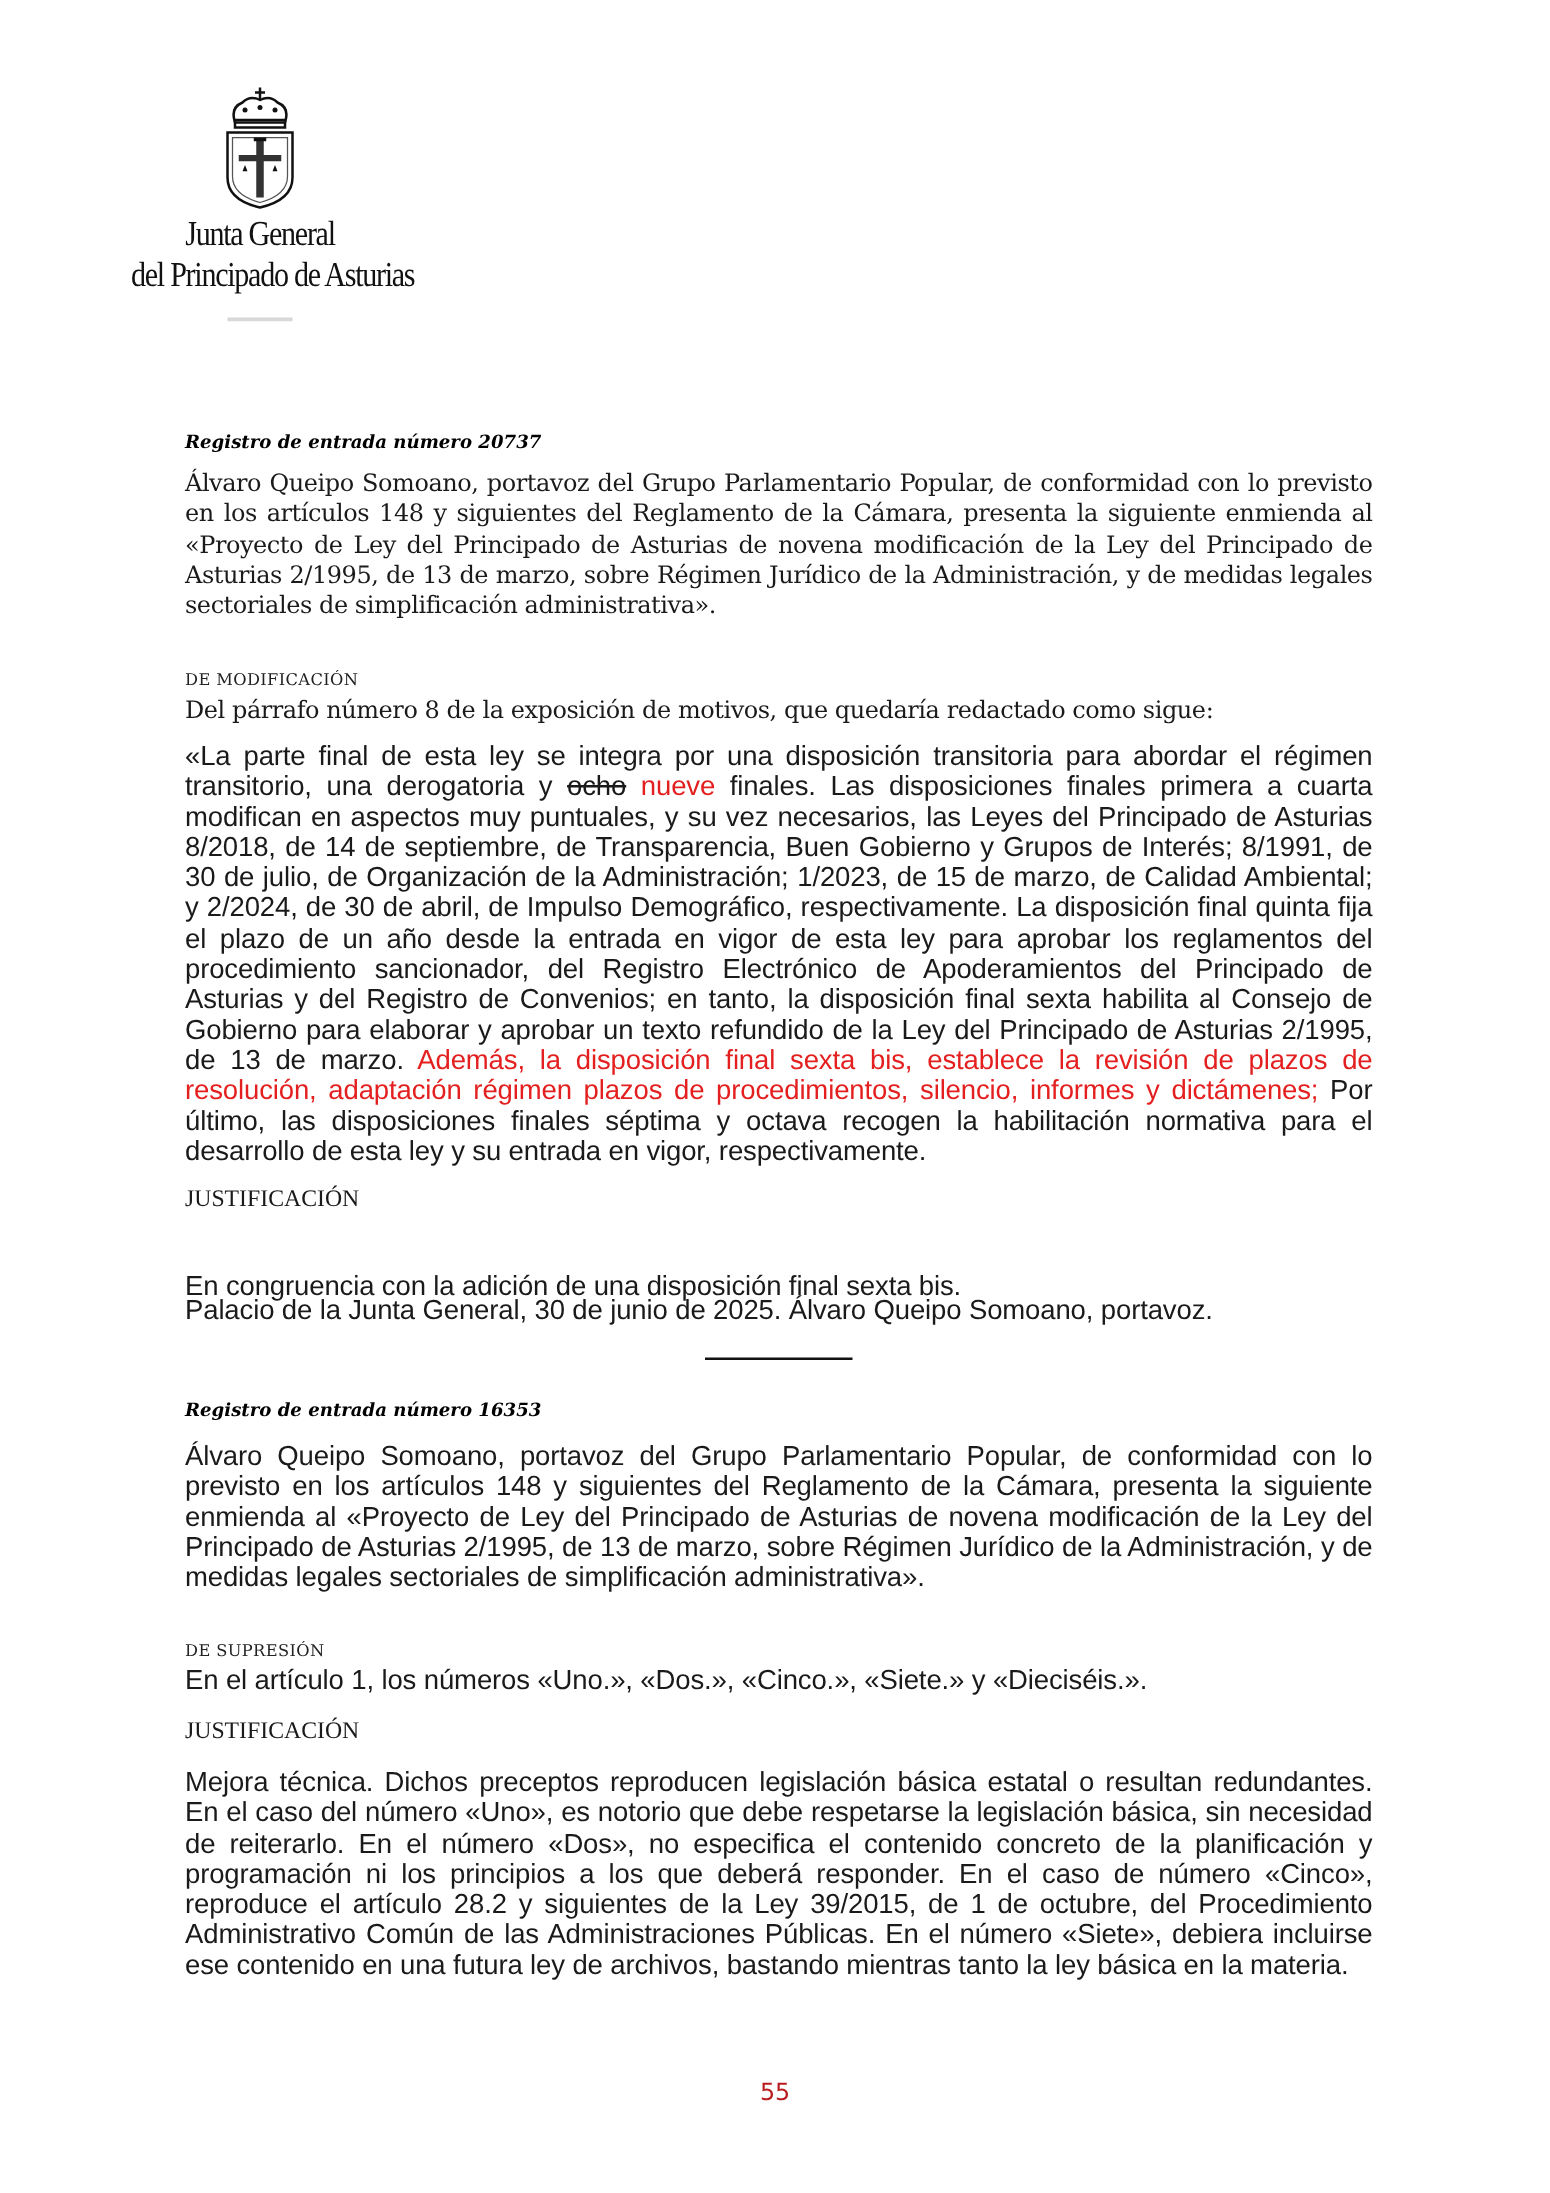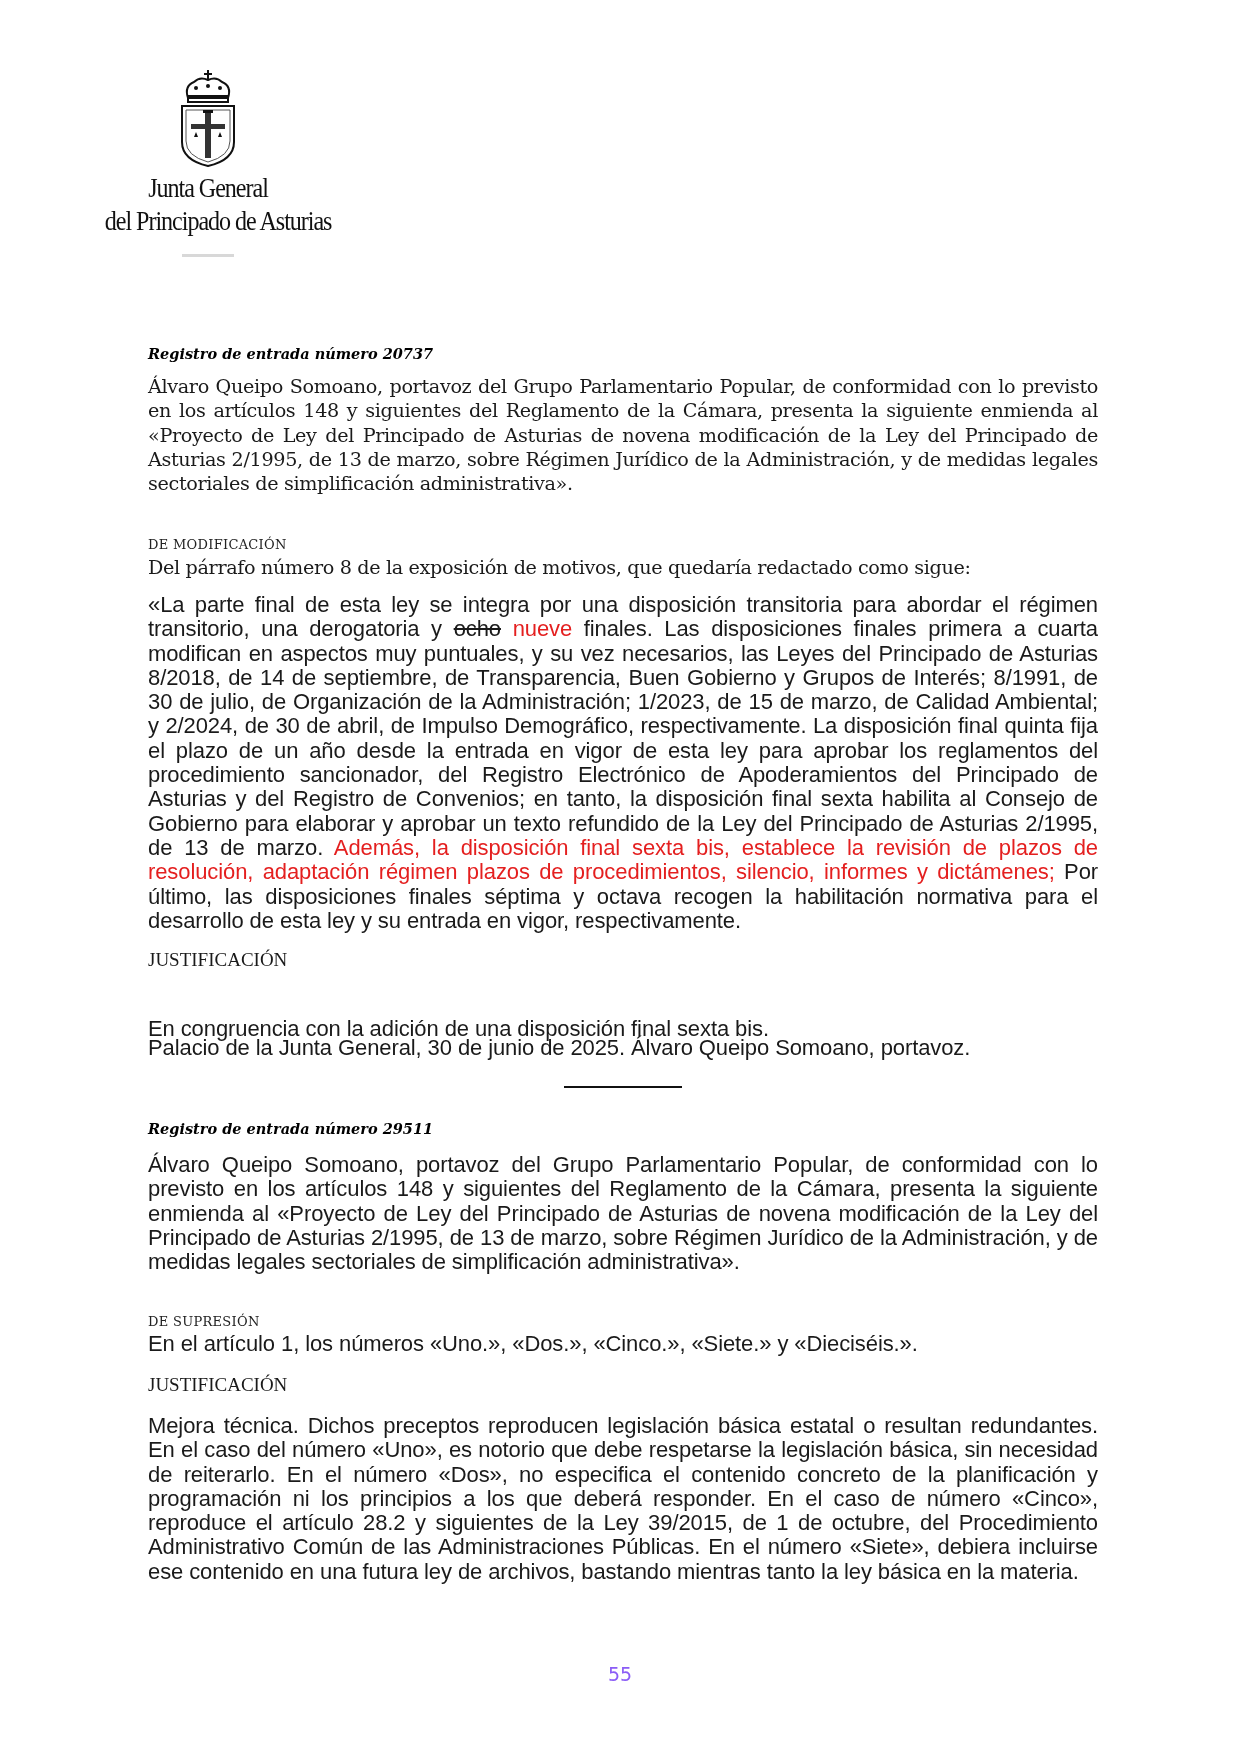--- a/index.html
+++ b/index.html
@@ -24,21 +24,21 @@
   .para {
     font-size: 19.2px; line-height: 24.3px; text-align: justify; margin: 0;
     letter-spacing: -0.35px;
   }
   .cond { font-family: Liberation Sans, sans-serif; font-size: 22px; line-height: 24.3px; letter-spacing: -0.1px; }
   .label { font-size: 13px; letter-spacing: 0.3px; color: #222; margin-top: 12px; }
   .center-head { font-family: "Liberation Serif", serif; font-size: 19px; letter-spacing: 0px; }
   .red { color: #e41f1f; }
   .strike { text-decoration: line-through; }
   .sep { position: absolute; left: 564px; top: 1086px; width: 118px; height: 1.5px; background: #111; }
-  .page-num { position: absolute; left: 0; width: 1240px; top: 1663px; text-align: center; font-family: "DejaVu Sans", sans-serif; font-size: 19px; color: #8b5cf6; }
+  .page-num { position: absolute; left: 0; width: 1240px; top: 1663px; text-align: center; font-family: "DejaVu Sans", sans-serif; font-size: 19px; color: #b91c1c; }
 </style>
 </head>
 <body>
 
 <div class="logo">
   <svg class="crest" viewBox="0 0 64 100">
 
     <path d="M12 30 Q8 18 18 14 Q24 8 32 12 Q40 8 46 14 Q56 18 52 30 Z" fill="none" stroke="#111" stroke-width="2"></path>
     <rect x="12" y="28" width="40" height="6" fill="none" stroke="#111" stroke-width="2"></rect>
     <line x1="32" y1="2" x2="32" y2="12" stroke="#111" stroke-width="2"></line>
@@ -81,21 +81,21 @@
 <div class="content" style="top:1017px;">
   <p class="para cond">En congruencia con la adición de una disposición final sexta bis.</p>
 </div>
 <div class="content" style="top:1036px;">
   <p class="para cond">Palacio de la Junta General, 30 de junio de 2025. Álvaro Queipo Somoano, portavoz.</p>
 </div>
 
 <div class="sep"></div>
 
 <div class="content" style="top:1120px;">
-  <div class="reg">Registro de entrada número 29511</div>
+  <div class="reg">Registro de entrada número 16353</div>
 </div>
 <div class="content" style="top:1153px;">
   <p class="para cond">Álvaro Queipo Somoano, portavoz del Grupo Parlamentario Popular, de conformidad con lo previsto en los artículos 148 y siguientes del Reglamento de la Cámara, presenta la siguiente enmienda al «Proyecto de Ley del Principado de Asturias de novena modificación de la Ley del Principado de Asturias 2/1995, de 13 de marzo, sobre Régimen Jurídico de la Administración, y de medidas legales sectoriales de simplificación administrativa».</p>
 </div>
 <div class="content" style="top:1302px;">
   <div class="label">DE SUPRESIÓN</div>
 </div>
 <div class="content" style="top:1332px;">
   <p class="para cond">En el artículo 1, los números «Uno.», «Dos.», «Cinco.», «Siete.» y «Dieciséis.».</p>
 </div>

